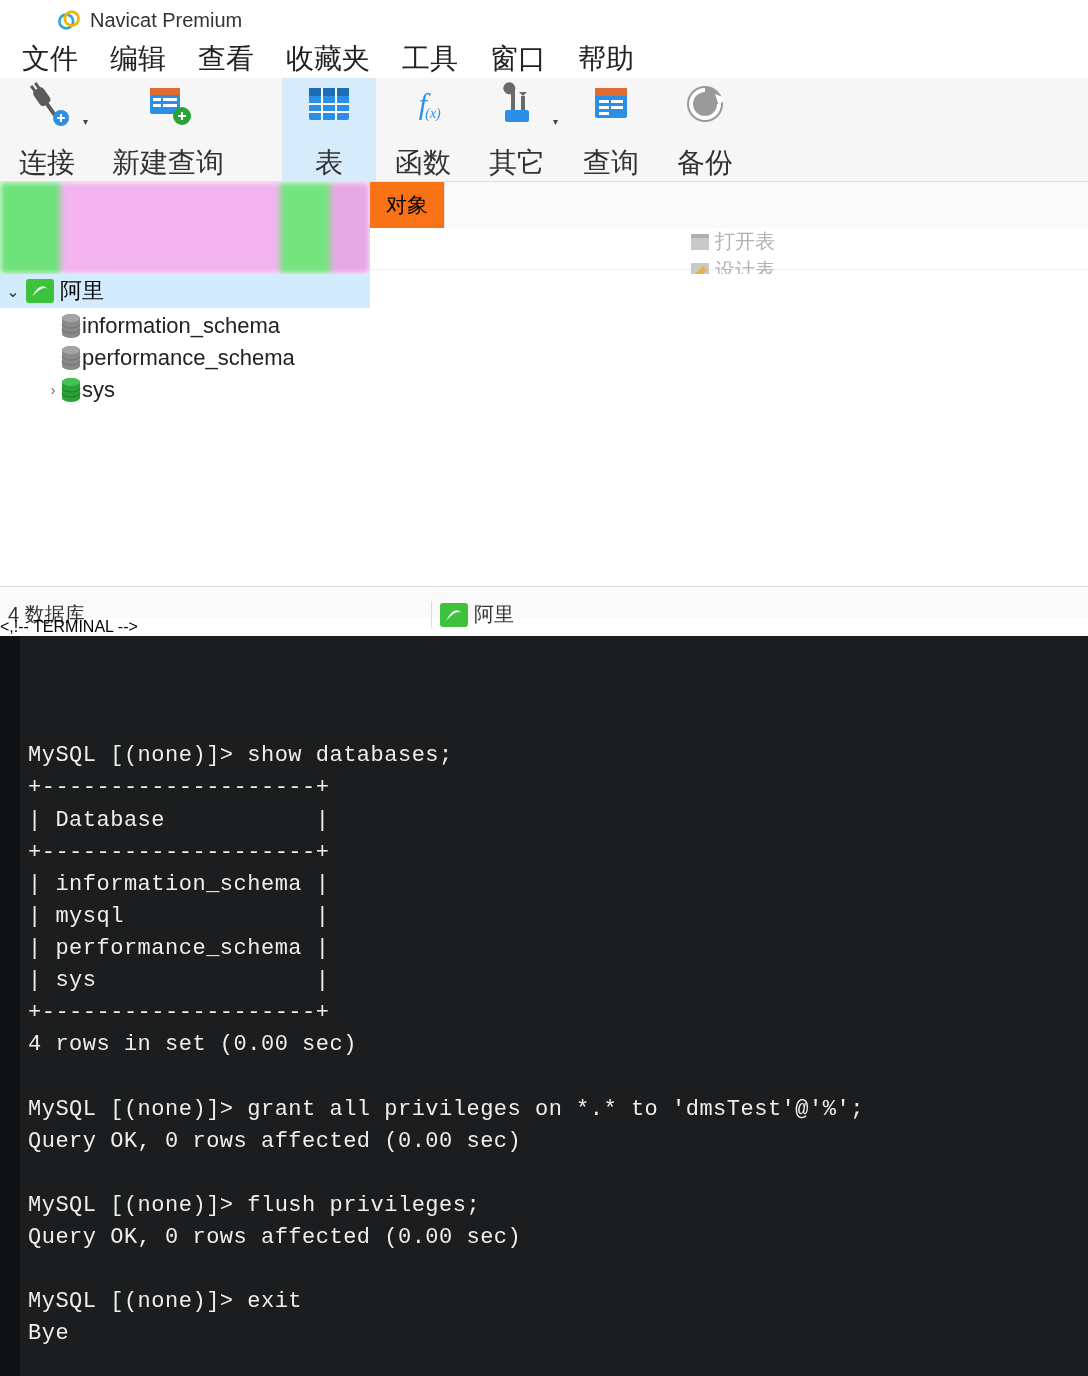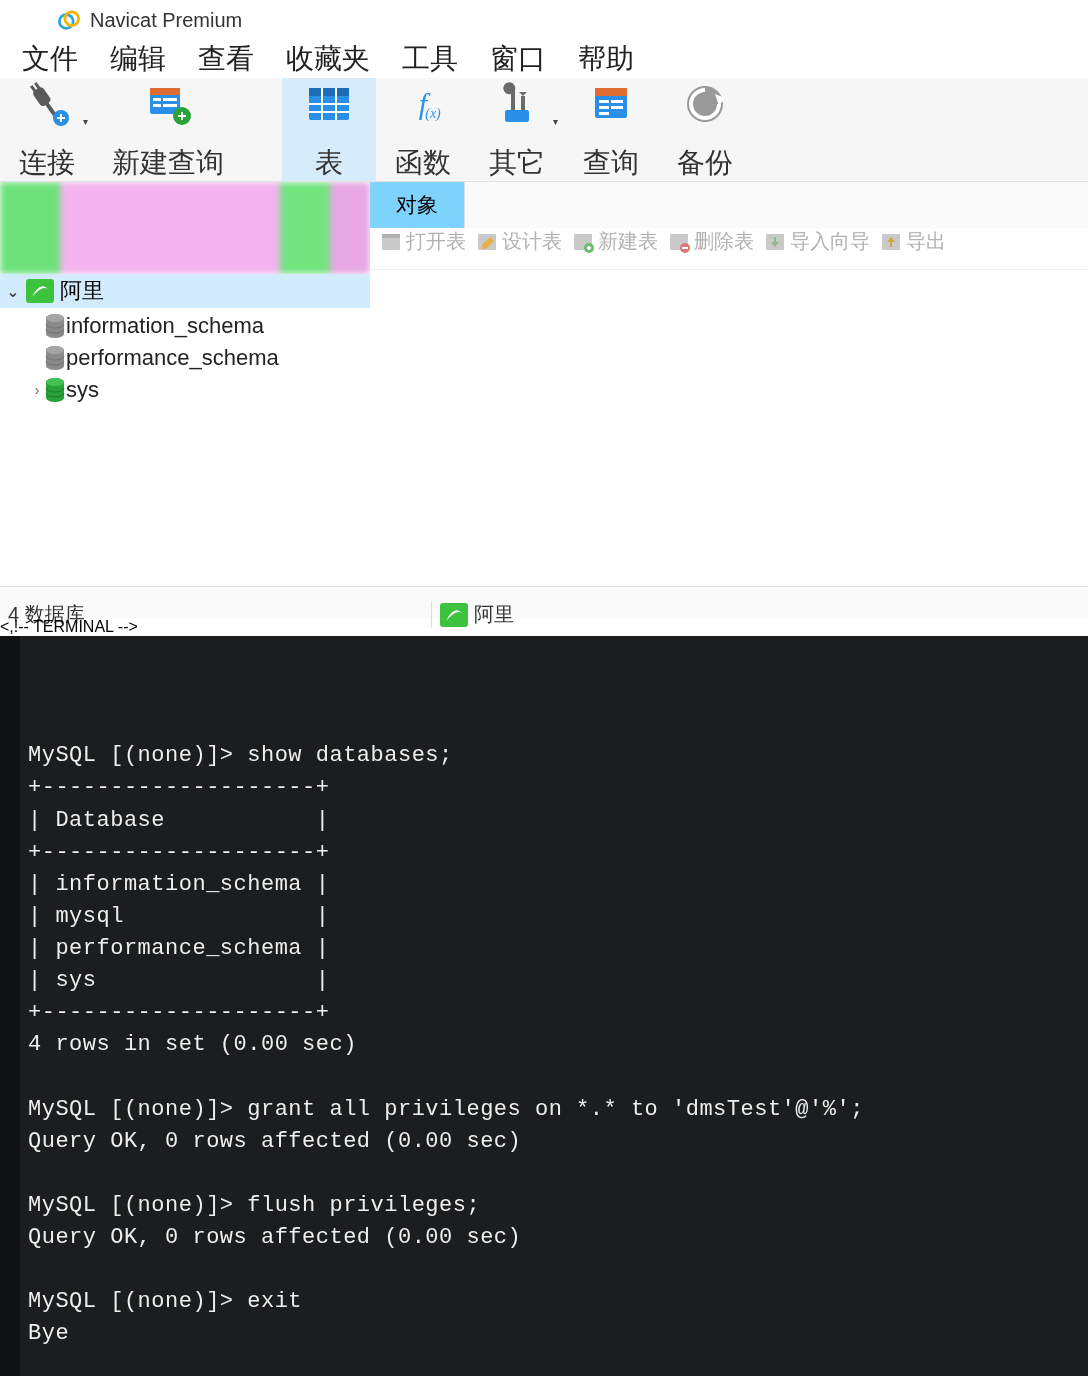--- a/index.html
+++ b/index.html
@@ -12,42 +12,42 @@
   .menubar .menuitem { padding: 4px 16px; cursor: default; }
   
   .toolbar { height: 104px; background: #f6f6f6; border-bottom: 1px solid #e1e1e1; display: flex; align-items: stretch; }
   .tbitem { display: flex; flex-direction: column; align-items: center; justify-content: center; padding: 6px 18px 4px 18px; position: relative; min-width: 94px; }
   .tbitem.active { background: #d7ecfb; }
   .tbitem .icon { width: 48px; height: 48px; display: flex; align-items: center; justify-content: center; }
   .tbitem .label { font-size: 28px; color: #333; margin-top: 16px; }
   .tbitem .dropdown-caret { position: absolute; right: 6px; top: 38px; font-size: 10px; color: #444; }
   
   .tabrow { height: 46px; background: #fafafa; display: flex; }
-  .tabrow .tab { height: 100%; padding: 0 26px; display: flex; align-items: center; font-size: 21px; background: #7dd3fc; border-right: 1px solid #e0e0e0; }
-  
-  .actionbar { height: 42px; display: flex; align-items: flex-start; padding-left: 374px; gap: 2px; background: #fff; border-bottom: 1px solid #eee; }
+  .tabrow .tab { height: 100%; padding: 0 16px; display: flex; align-items: center; font-size: 21px; background: #f97316; border-right: 1px solid #e0e0e0; }
+  
+  .actionbar { height: 42px; display: flex; align-items: center; padding-left: 374px; gap: 2px; background: #fff; border-bottom: 1px solid #eee; flex-direction: column; }
   .actionbar .act { display: flex; align-items: center; gap: 4px; font-size: 20px; color: #b2b2b2; padding: 0 4px; }
   .actionbar .act svg { flex: none; }
   
   .mainsplit { display: flex; height: 312px; }
   .sidebar { width: 370px; background: #fff; overflow: hidden; }
   .pixelated { height: 92px; background:
     linear-gradient(90deg, #6de27a 0 60px, transparent 60px),
     linear-gradient(90deg, #f2b3ee 60px 280px, transparent 280px),
     linear-gradient(90deg, #74e47f 280px 330px, transparent 330px),
     #e7a8e5;
     filter: blur(3px);
     margin-top: -92px; 
   }
   .pixelated-wrapper { height: 92px; overflow: hidden; }
   .pixelated-wrapper .pixelated { margin-top: 0; }
   .treeroot { background: #d3ecfd; padding: 2px 0 2px 6px; display: flex; align-items: center; gap: 6px; font-size: 22px; }
   .treeroot .chev { font-size: 16px; color: #333; width: 14px; text-align: center; }
   .tree { padding: 2px 0 0 30px; }
-  .tree .dbrow { display: flex; align-items: center; font-size: 22px; color: #222; padding: 3px 0; }
+  .tree .dbrow { display: flex; align-items: center; font-size: 22px; color: #222; padding: 3px 0; margin-left: 16px; }
   .tree .dbrow .chev { width: 14px; font-size: 14px; color: #666; text-align: center; }
   .tree .dbrow.noexp .chev { visibility: hidden; }
   .cyl { width: 22px; height: 24px; flex: none; }
   .content { flex: 1; background: #fff; }
   
   .statusbar { height: 32px; border-top: 1px solid #ddd; background: #fafafa; display: flex; align-items: center; font-size: 20px; color: #333; }
   .statusbar .cell { padding: 0 8px; display: flex; align-items: center; gap: 6px; margin-top: 24px; }
   .statusbar .cell.left { width: 432px; border-right: 1px solid #ddd; }
   
   .terminal { background: #1b1d1e; color: #eee; font-family: Consolas, "Courier New", monospace; font-size: 22px; line-height: 1.46; padding: 8px 12px 12px 28px; height: 760px; white-space: pre; overflow: hidden; position: relative; letter-spacing: 0.5px;}

